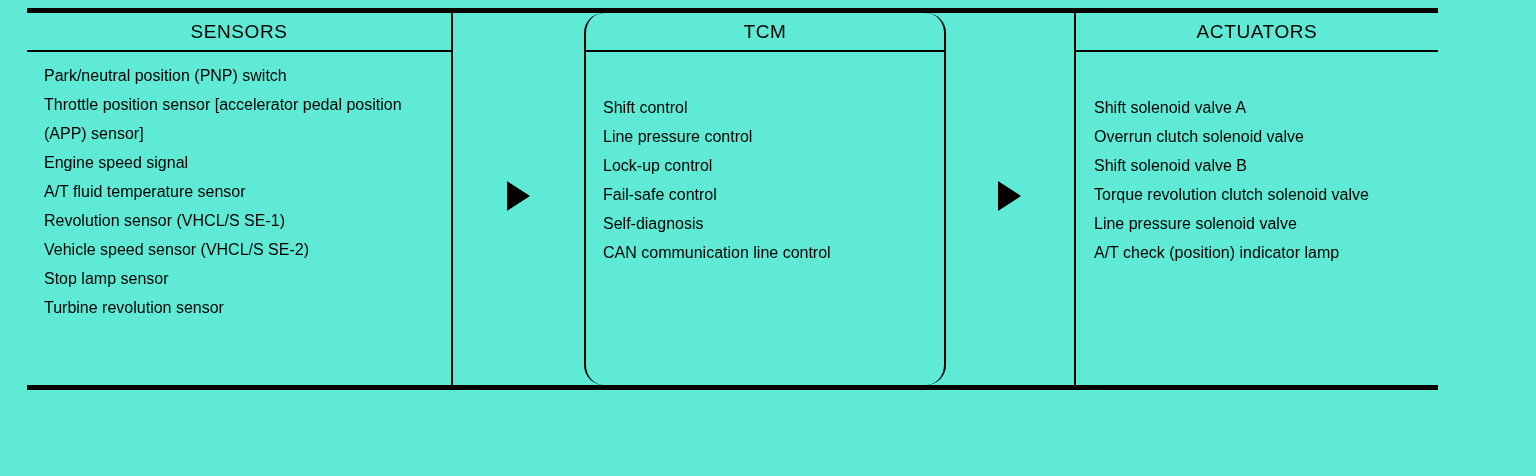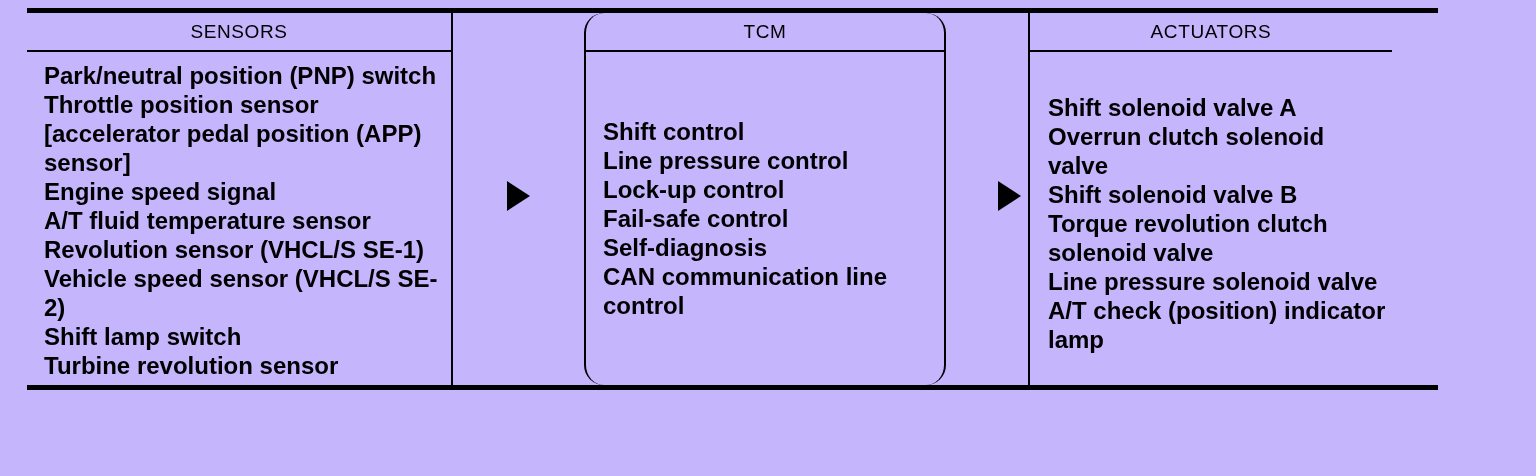--- a/index.html
+++ b/index.html
@@ -10,21 +10,21 @@
   }
   body {
     font-family: "Liberation Sans", sans-serif;
     color: #000000;
   }
 
   #diagram {
     position: relative;
     width: 1536px;
     height: 476px;
-    background: #c4b5fd;
+    background: #5eead4;
     overflow: hidden;
   }
 
   
   .rule-thick {
     position: absolute;
     left: 27px;
     width: 1411px;
     height: 5px;
     background: #000000;
@@ -46,21 +46,21 @@
     border-right: 2px solid #000000;
   }
   .col-tcm {
     left: 584px;
     width: 362px;           
     border-left: 2px solid #000000;
     border-right: 2px solid #000000;
     border-radius: 20px;
   }
   .col-actuators {
-    left: 1028px;
+    left: 1074px;
     width: 364px;
     border-left: 2px solid #000000;
   }
 
   
   .col-header {
     height: 37px;
     line-height: 37px;
     text-align: center;
     font-size: 19px;
@@ -74,28 +74,27 @@
   .col-body {
     padding: 0;
     margin: 0;
   }
   .item-list {
     list-style: none;
     margin: 0;
     padding: 0;
   }
   .item-list li {
-    font-size: 24px;
+    font-size: 16px;
     line-height: 29px;
     white-space: normal;
-    font-weight: bold;
   }
 
   .col-sensors .col-body  { padding: 9px 6px 0 17px; }
-  .col-tcm .col-body      { padding: 65px 6px 0 17px; }
+  .col-tcm .col-body      { padding: 41px 6px 0 17px; }
   .col-actuators .col-body{ padding: 41px 6px 0 18px; }
 
   .col-sensors .item-list li   { max-width: 398px; }
   .col-tcm .item-list li       { max-width: 345px; }
   .col-actuators .item-list li { max-width: 350px; }
 
   
   .arrow {
     position: absolute;
     width: 0;
@@ -118,21 +117,21 @@
   <div class="column col-sensors">
     <div class="col-header">SENSORS</div>
     <div class="col-body">
       <ul class="item-list">
         <li>Park/neutral position (PNP) switch</li>
         <li>Throttle position sensor [accelerator pedal position (APP) sensor]</li>
         <li>Engine speed signal</li>
         <li>A/T fluid temperature sensor</li>
         <li>Revolution sensor (VHCL/S SE-1)</li>
         <li>Vehicle speed sensor (VHCL/S SE-2)</li>
-        <li>Shift lamp switch</li>
+        <li>Stop lamp sensor</li>
         <li>Turbine revolution sensor</li>
       </ul>
     </div>
   </div>
 
   <div class="arrow arrow-1"></div>
 
   <div class="column col-tcm">
     <div class="col-header">TCM</div>
     <div class="col-body">

